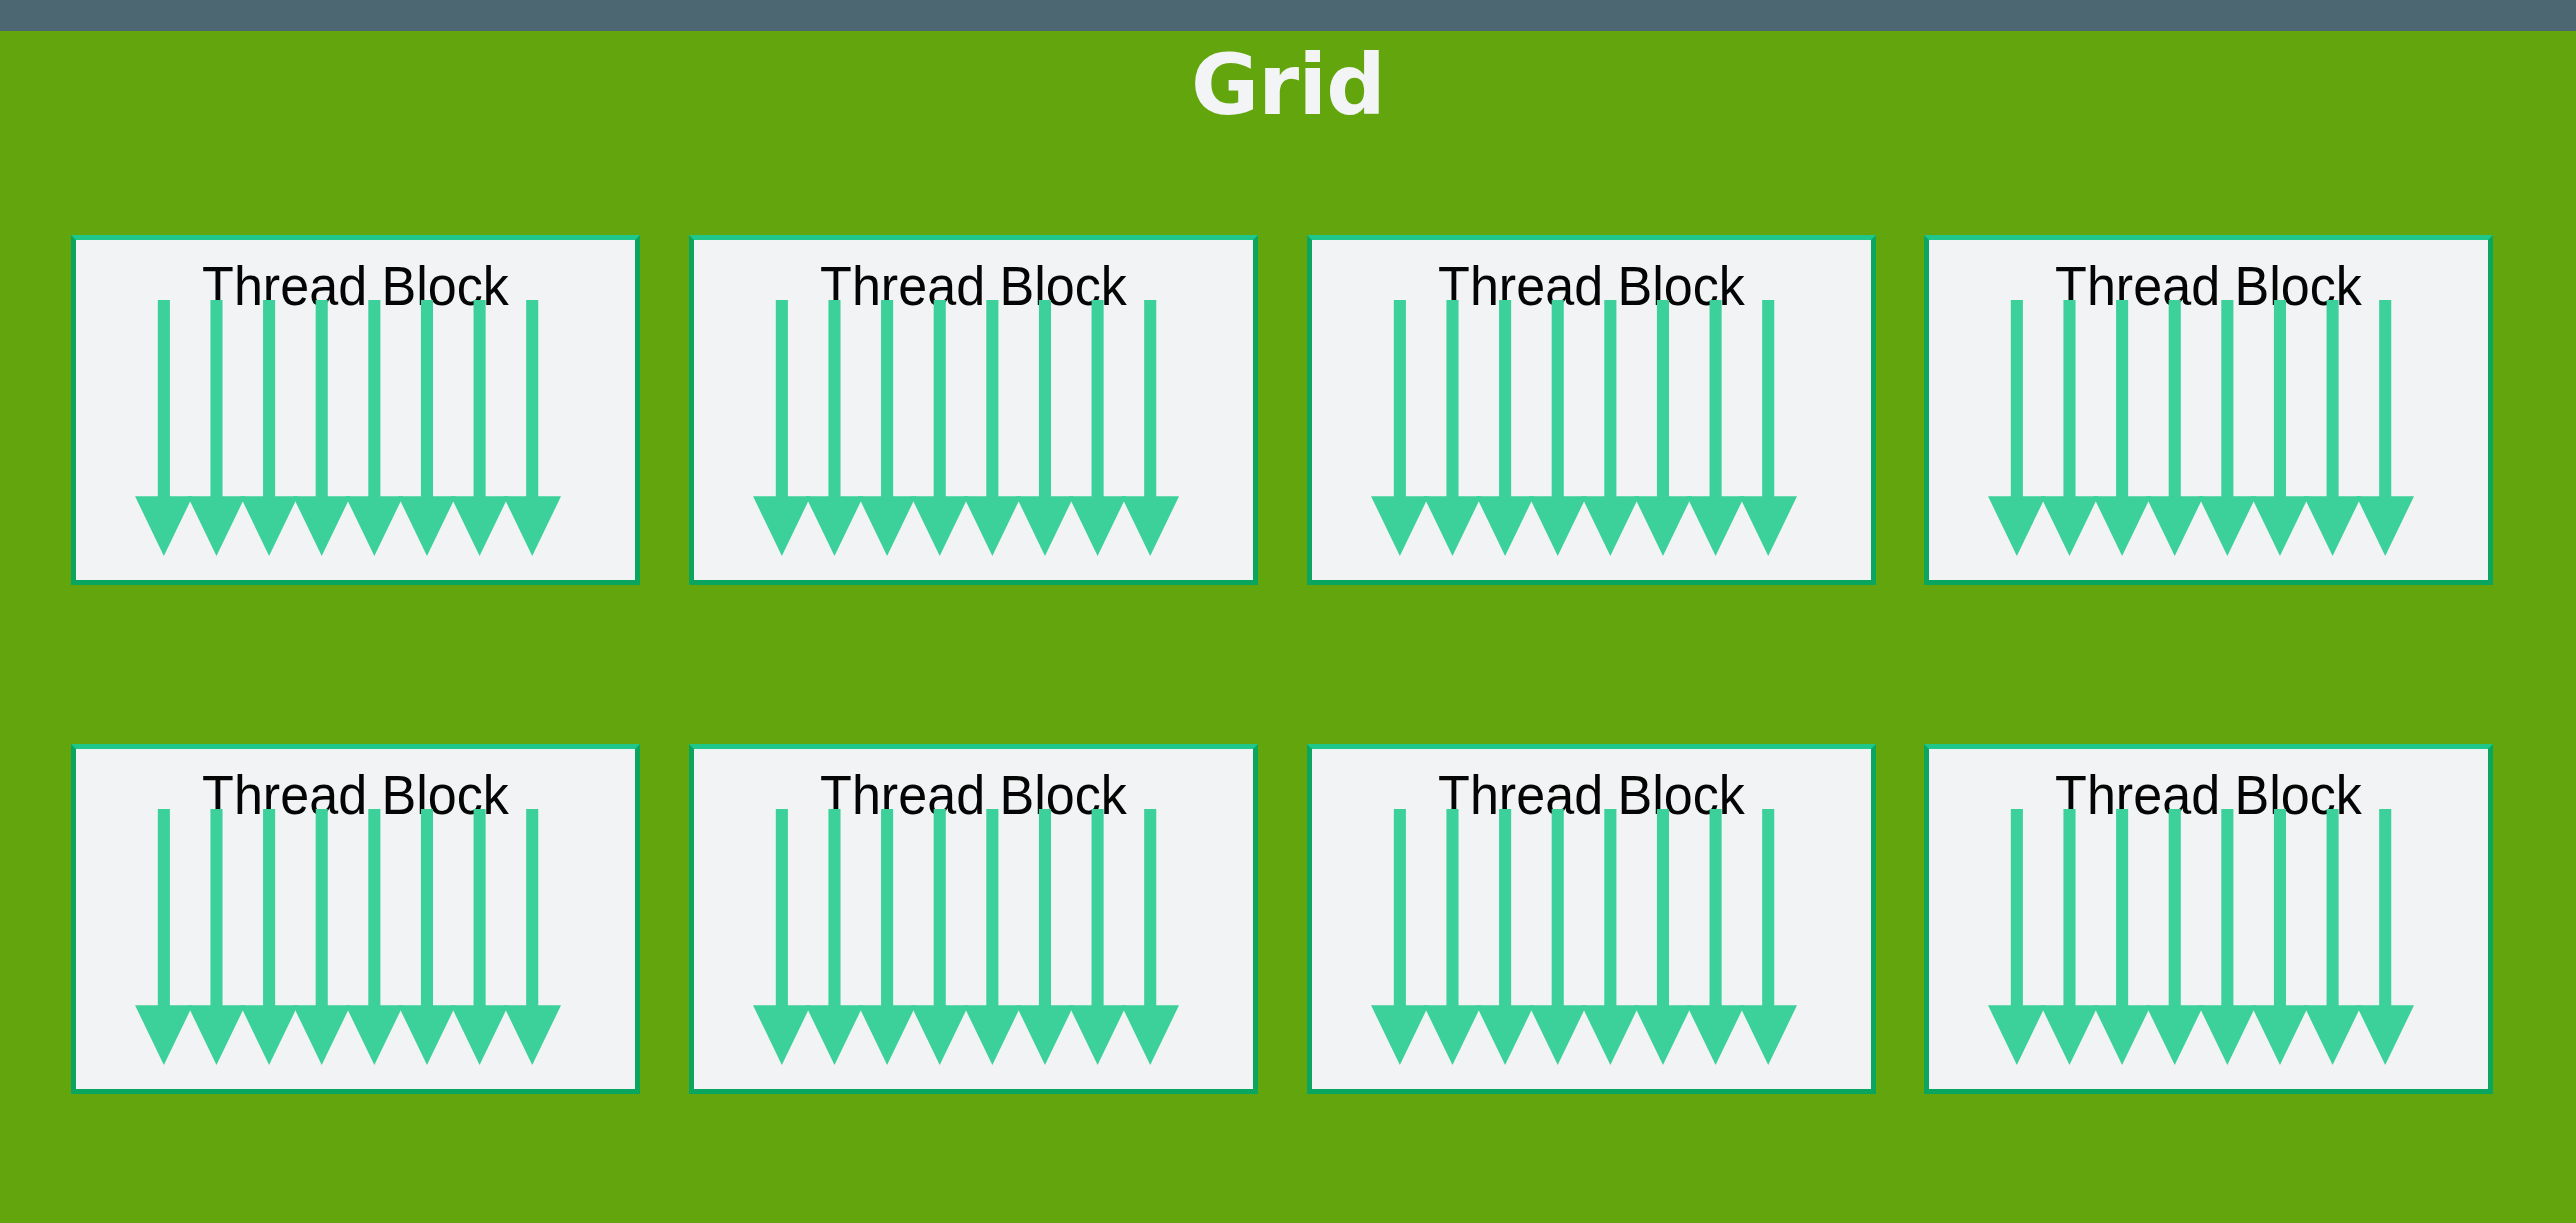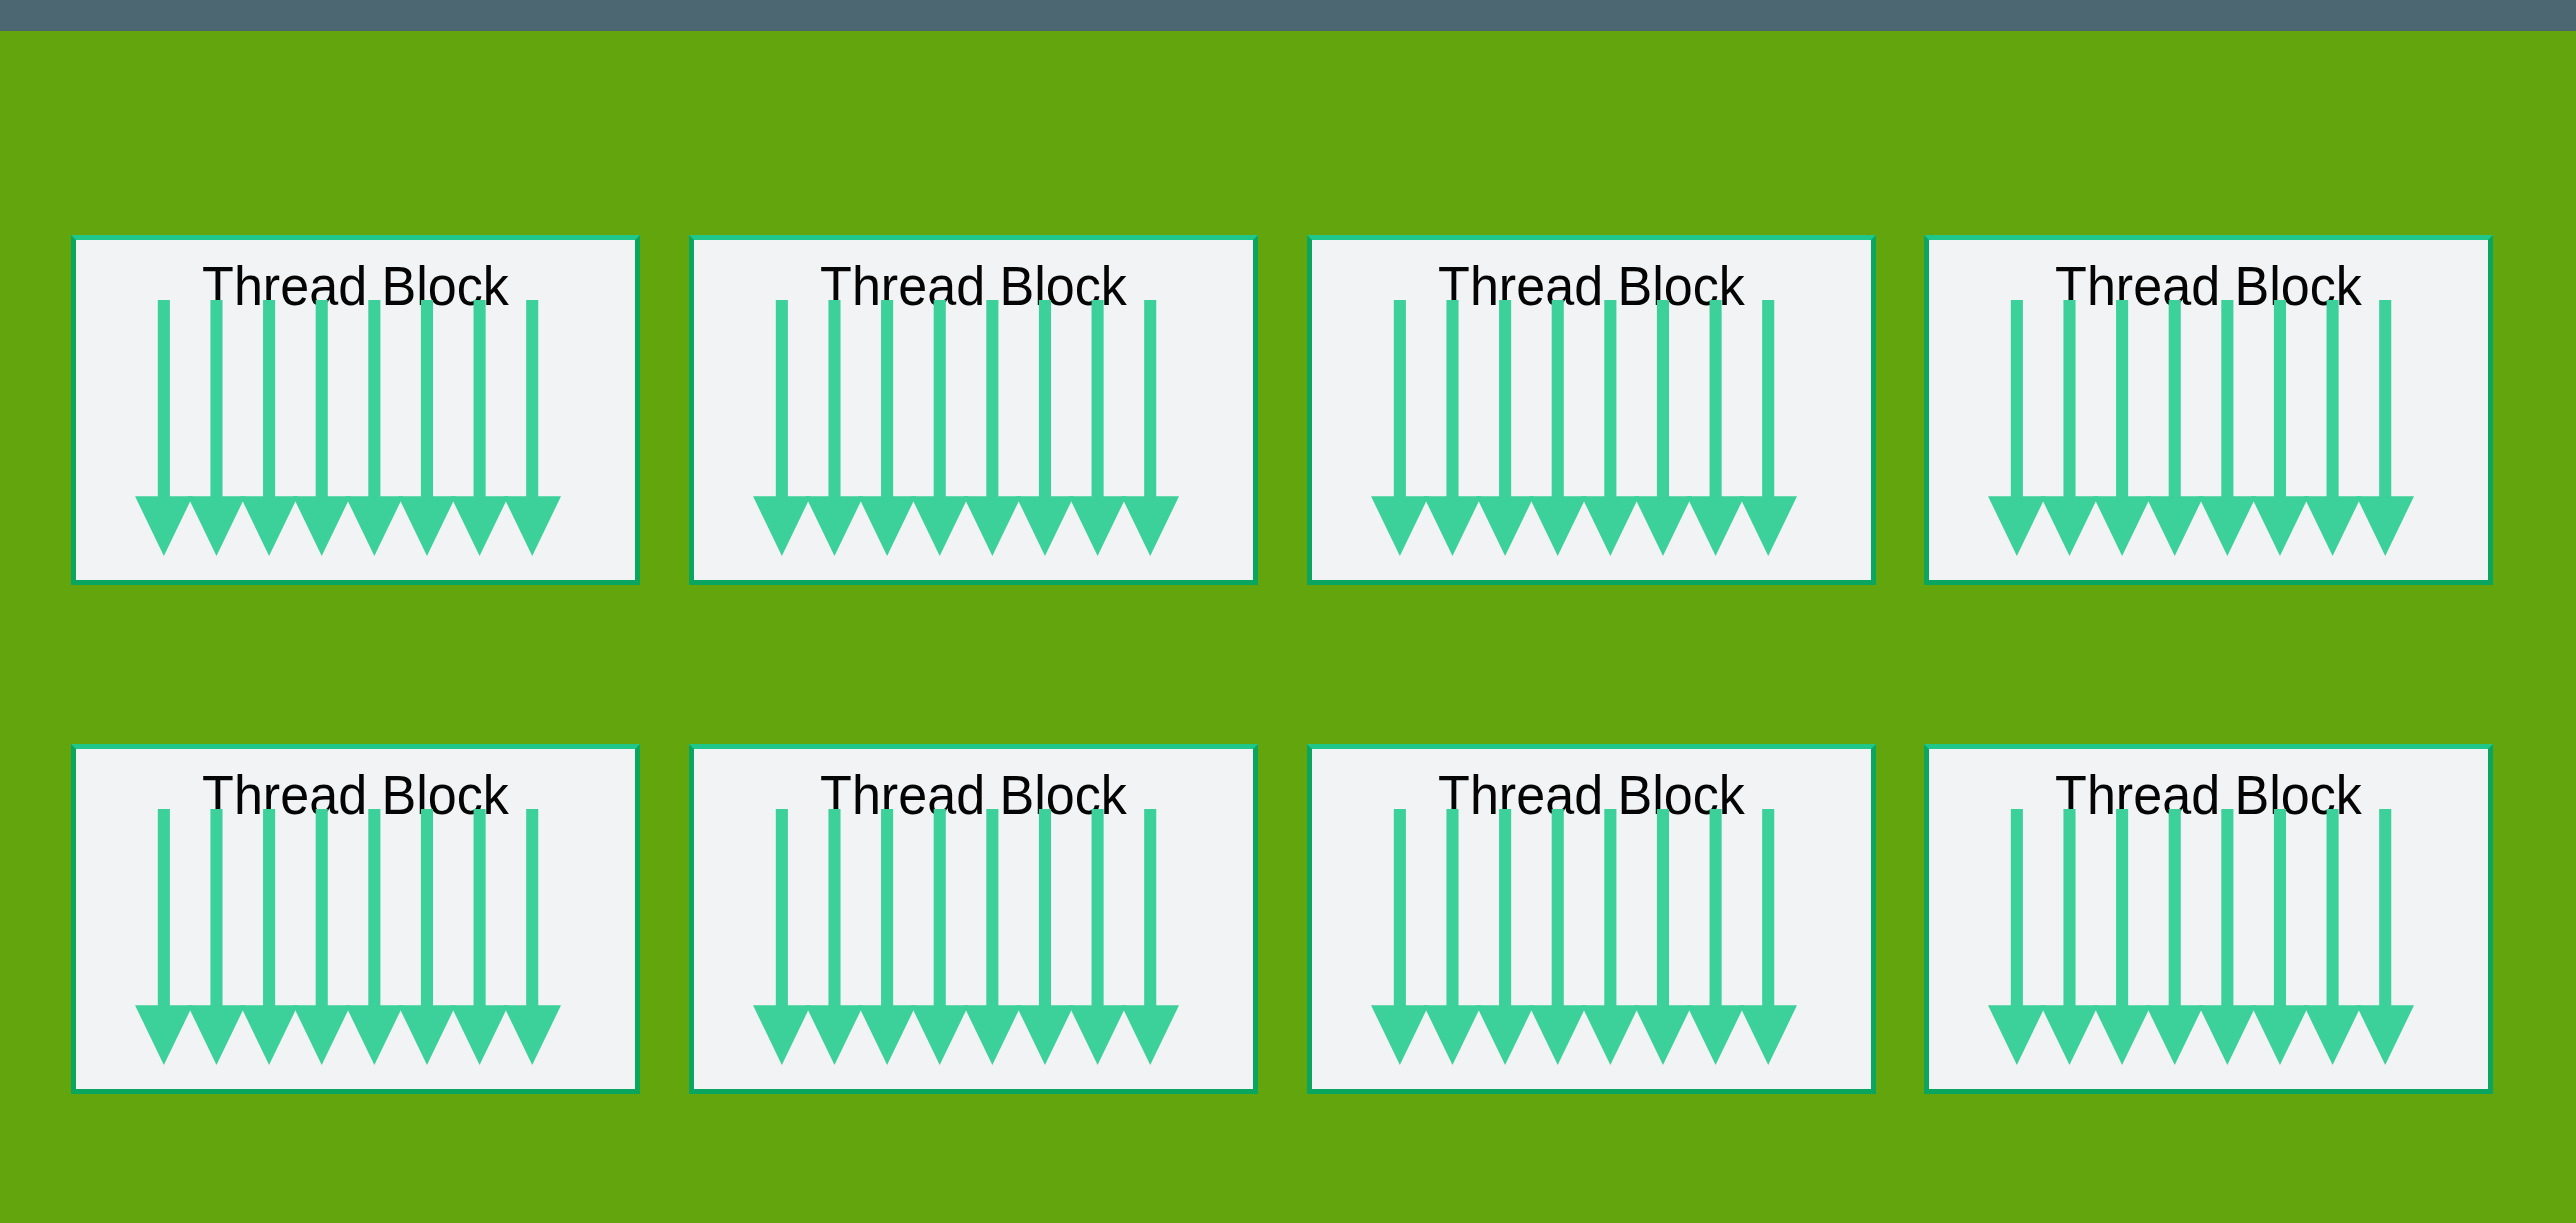--- a/index.html
+++ b/index.html
@@ -114,20 +114,21 @@
 <body>
 
 <div id="canvas" style="background: rgb(98, 165, 12);">
 
   <div id="topbar" style="background: rgb(76, 102, 114);">
     <span></span>
   </div>
 
   <div id="grid-surface" style="background: rgb(98, 165, 12);">
 
+    <div id="grid-title" style="color: rgb(242, 244, 245);">Grid</div>
 
     <div class="thread-block row1 col1 blk-h" style="background: rgb(241, 243, 244); border-color: rgb(31, 200, 138) rgb(10, 165, 95) rgb(10, 165, 95);">
       <div class="tb-label" style="color: rgb(5, 5, 5);">Thread Block</div>
       <div class="arrow-bundle">
         <svg width="441" height="256" viewBox="0 0 620 360">
           <g fill="#3cd19a">
             <g>
                 <rect x="32" y="0" width="17" height="284"></rect>
                 <polygon points="0,276 81,276 40.5,360"></polygon>
               </g>

